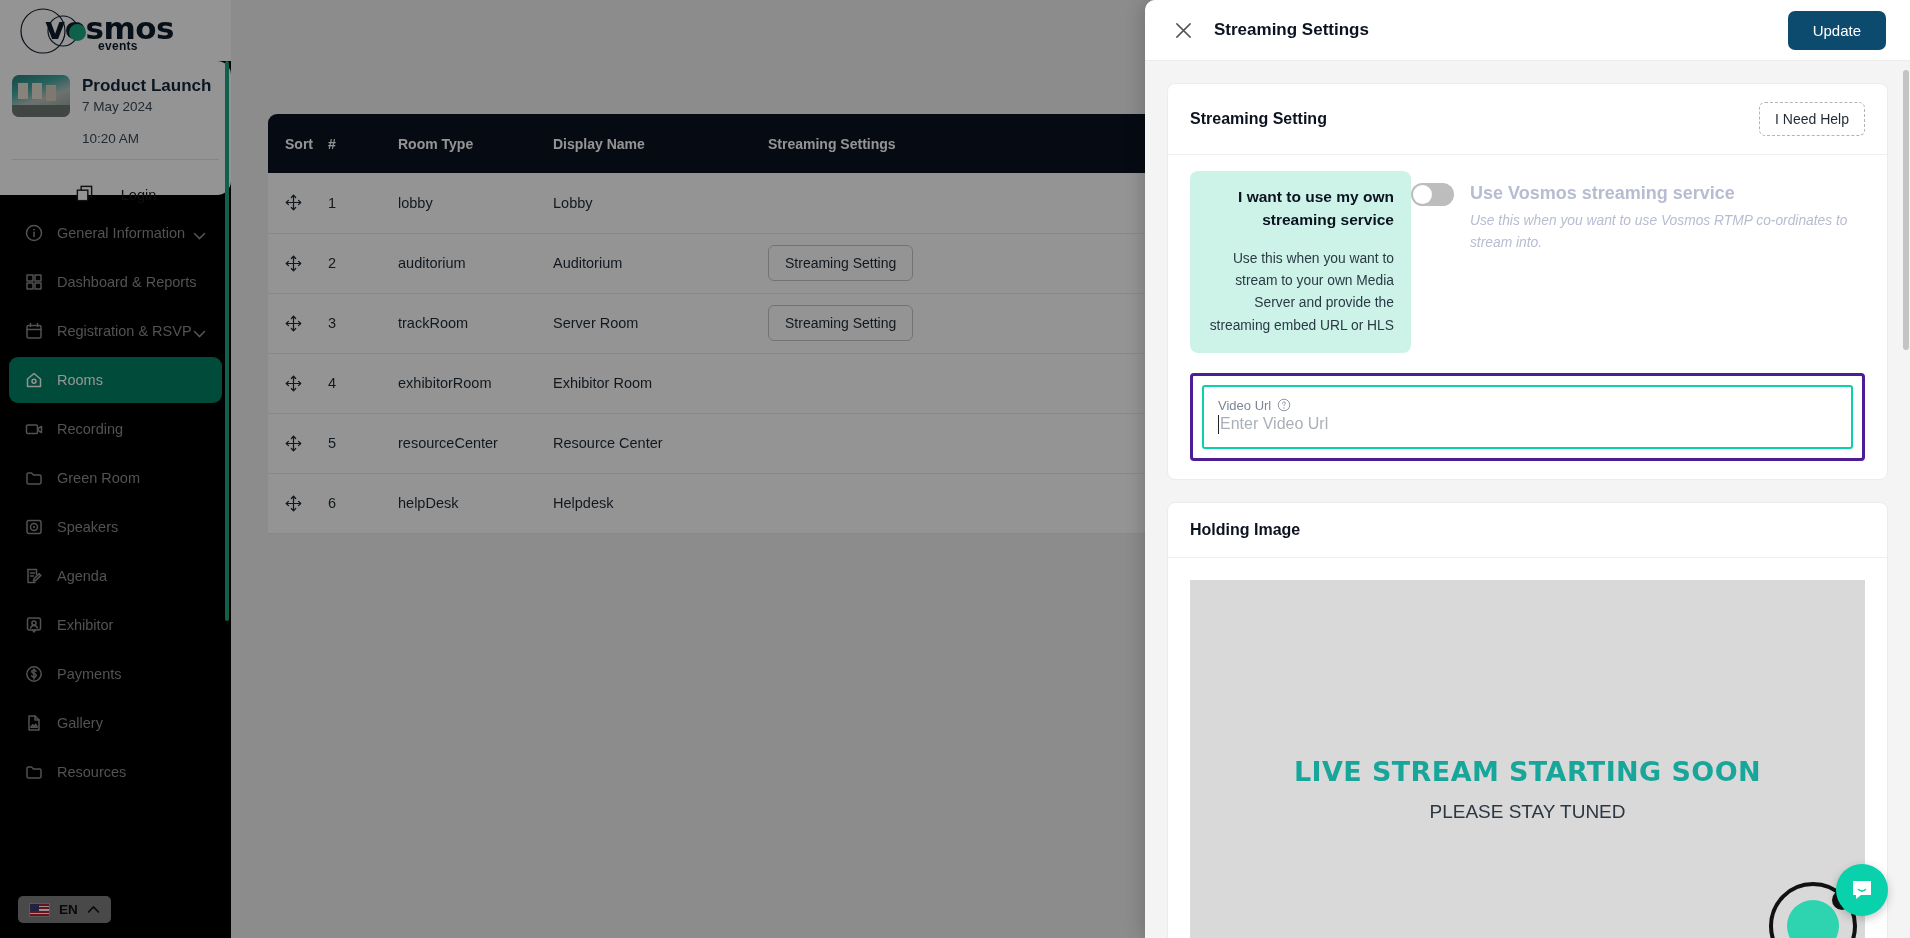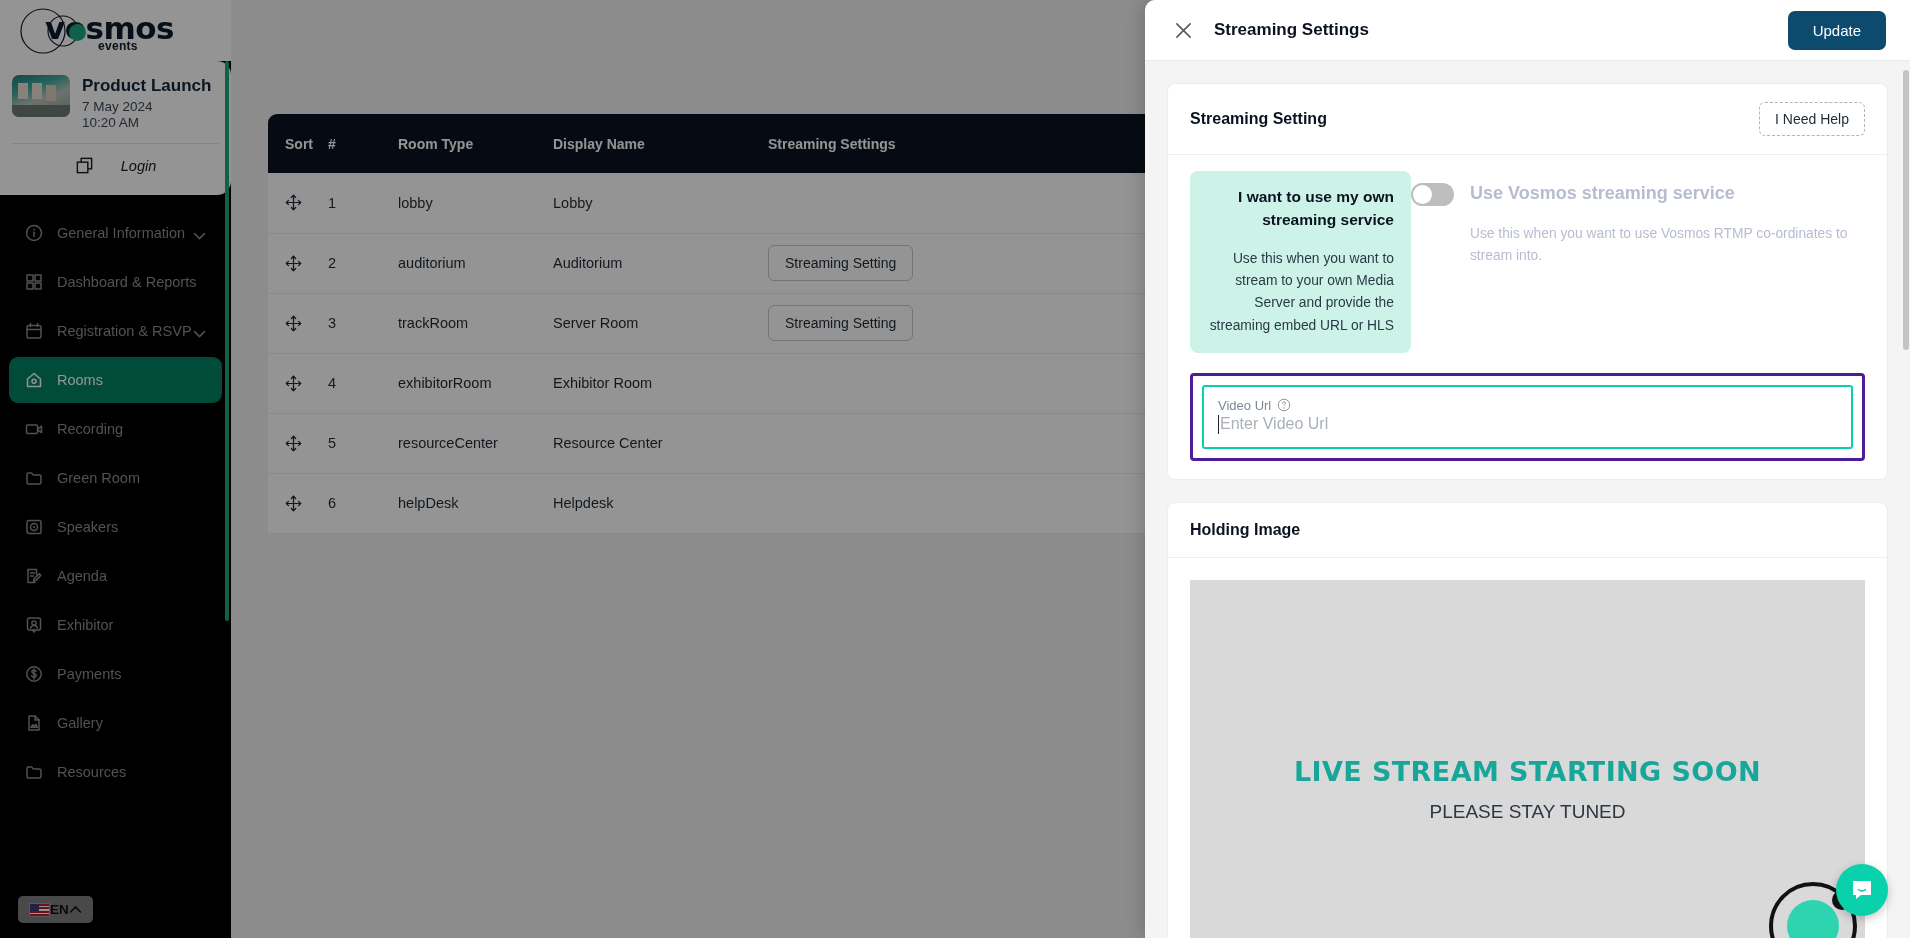--- a/index.html
+++ b/index.html
@@ -65,43 +65,42 @@
   .event-thumb::before {
     content:''; position:absolute; left:6px; top:8px; width:10px; height:16px;
     background:#e8e2d4; box-shadow: 14px 0 0 #e8e2d4, 28px 2px 0 #d9cfc0;
   }
   .event-thumb::after {
     content:''; position:absolute; left:0; bottom:0; width:100%; height:12px;
     background:#6f7a72;
   }
   .event-name { font-size: 17px; font-weight: 700; color: #12263a; line-height: 1.25; }
   .event-date { font-size: 13.5px; color: #3d4a57; margin-top: 3px; }
-  .event-time { font-size: 13.5px; color: #3d4a57; margin-top: 1px; }
+  .event-time { font-size: 13.5px; color: #3d4a57; margin-top: 17px; }
   .login-row {
     margin-top: 13px; border-top: 1px solid #e3e3e3;
-    height: 44px; display: flex; align-items: center; justify-content: center;
+    height: 44px; display: flex; align-items: flex-end; justify-content: center;
     gap: 27px;
-    font-style: italic;
   }
   .login-label { font-size: 14.5px; color: #1c1c1c; }
 
   .nav { padding-top: 12px; }
   .nav-item {
     display: flex; align-items: center; gap: 14px;
     height: 46px; margin: 3px 9px; padding-left: 16px;
     border-radius: 9px; color: #8d8d8d; font-size: 14.5px;
     position: relative;
   }
   .nav-item.active { background: #008264; color: #ffffff; }
   .nav-item .chev { position: absolute; right: 16px; top: 17px; }
   .nav-ico { width: 18px; height: 18px; flex: none; display: block; }
 
   .lang-pill {
     position: absolute; left: 18px; bottom: 15px;
-    display: flex; align-items: center; 
+    display: flex; align-items: center; gap: 9px;
     background: #7e7e7e; padding: 6px 11px; border-radius: 5px;
     z-index: 12;
     font-weight: bold;
   }
   .flag {
     width: 21px; height: 14px; flex: none;
     background: linear-gradient(#b22234 0 14.2%, #fff 14.2% 28.5%, #b22234 28.5% 42.8%,
       #fff 42.8% 57.1%, #b22234 57.1% 71.4%, #fff 71.4% 85.7%, #b22234 85.7% 100%);
     position: relative; border: 0.5px solid #999;
   }
@@ -208,21 +207,21 @@
     position: relative; flex: none; margin-top: 4px;
   }
   .toggle .knob {
     position: absolute; left: 2px; top: 2px; width: 19px; height: 19px;
     border-radius: 50%; background: #ffffff;
   }
   .opt-b-text { padding-top: 1px; }
   .opt-title-muted {
     font-size: 18px; font-weight: 700; color: #b7bcd0; line-height: 1.5;
   }
-  .opt-desc-muted { font-size: 13.8px; color: #b7bcd0; line-height: 1.62; margin-top: 16px; }
+  .opt-desc-muted { font-size: 13.8px; color: #b7bcd0; line-height: 1.62; margin-top: 3px; font-style: italic; }
 
   .url-highlight {
     margin: 0 22px 18px 22px;
     border: 3px solid #4c1d95; border-radius: 4px;
     padding: 9px;
   }
   .url-field {
     border: 2px solid #09d1ab; border-radius: 3px;
     padding: 11px 14px 13px 14px; background: #fff;
   }

